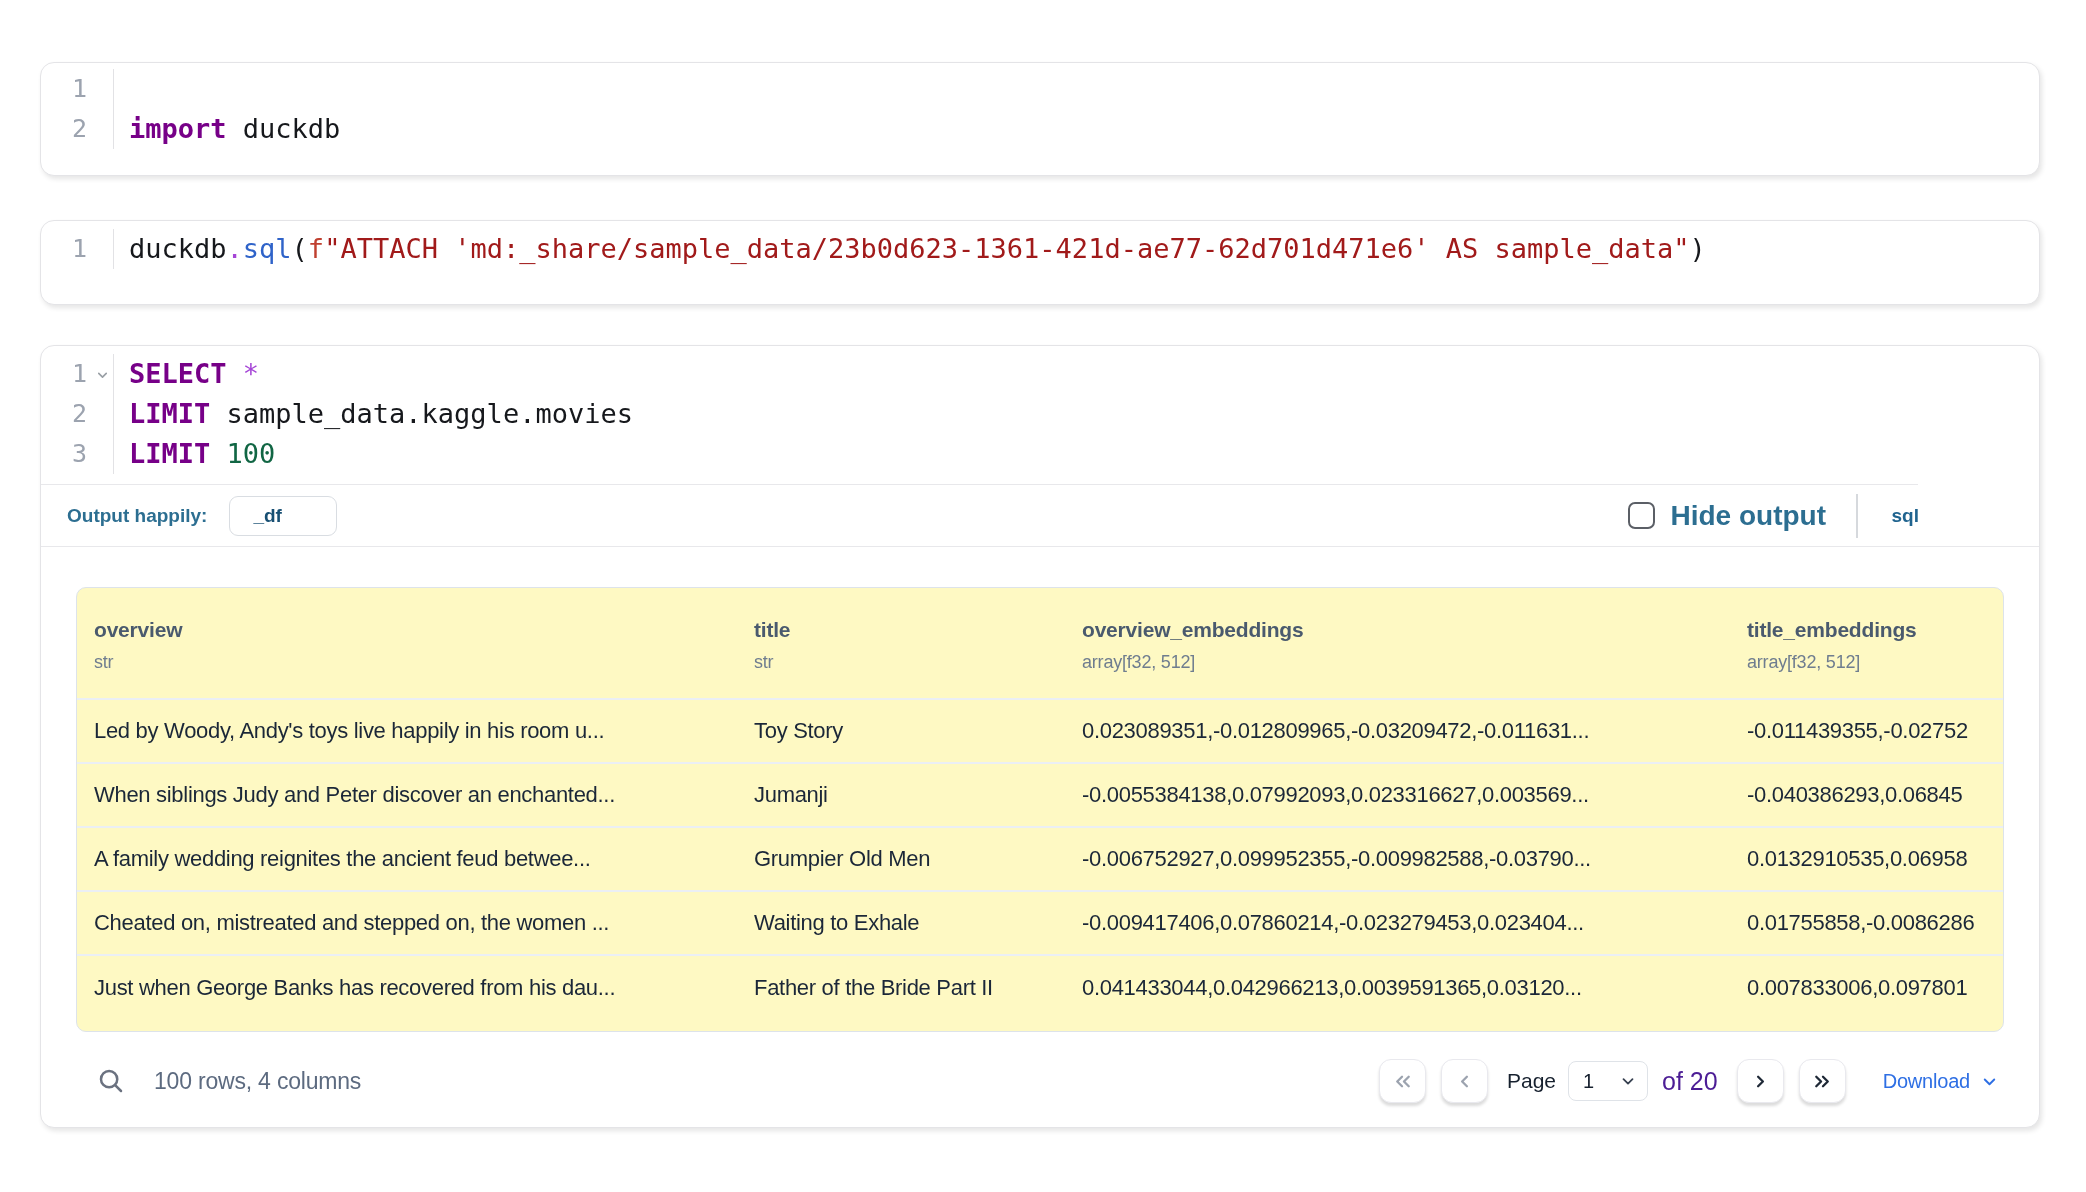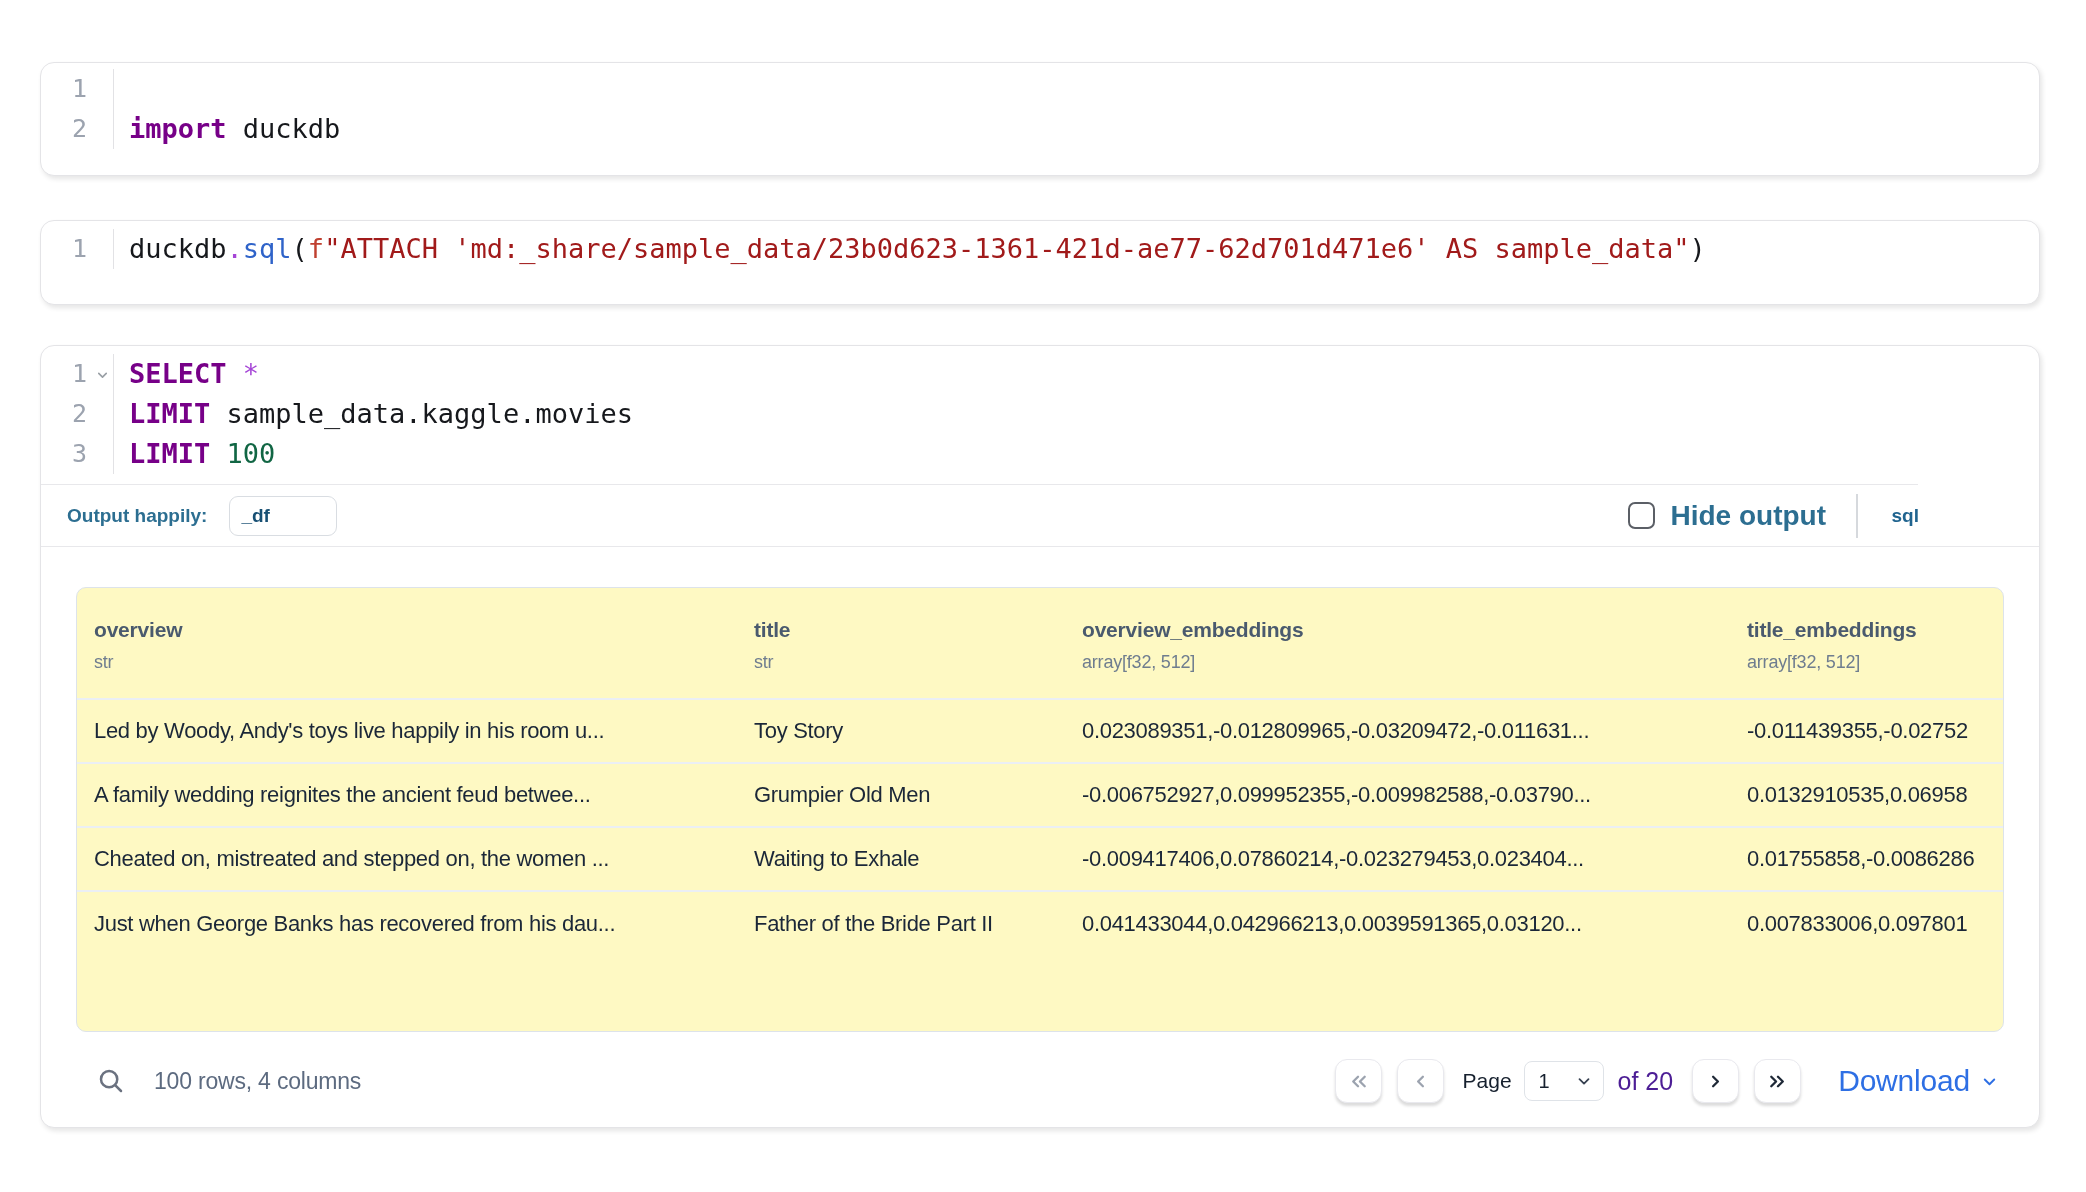--- a/index.html
+++ b/index.html
@@ -43,21 +43,21 @@
   
   .editor-divider { border-top:1.5px solid #e8e8eb; margin-right:121px; }
   .output-bar {
     height:62px; display:flex; align-items:center;
     padding-left:26px; padding-right:120px;
     border-bottom:1.5px solid #e8e8eb;
   }
   .ov-label { font-size:19px; font-weight:bold; color:#2c6e91; }
   .ov-input {
     margin-left:22px; width:108px; height:40px; border:1.5px solid #d9dde2;
-    border-radius:9px; display:flex; align-items:center; padding-left:11px;
+    border-radius:9px; display:flex; align-items:center; padding-left:23px;
     font-size:19px; font-weight:bold; color:#174f73; background:#fff;
   }
   .ov-spacer { flex:1; }
   .checkbox {
     width:27px; height:27px; border:2.5px solid #5b5f66; border-radius:7px;
     background:#fff; flex:0 0 auto;
   }
   .hide-label { margin-left:16px; font-size:28px; font-weight:bold; color:#2c6e91; }
   .ov-vdivider { width:1.5px; height:44px; background:#d6d9dd; margin:0 34px 0 30px; }
   .lang-label { font-size:19px; font-weight:bold; color:#20648f; }
@@ -96,21 +96,21 @@
   .page-group { display:flex; align-items:center; margin:0 4px; }
   .page-word { font-size:21px; color:#16202e; }
   .page-select {
     margin-left:12px; width:80px; height:40px; border:1.5px solid #dfe3e8; border-radius:8px;
     display:flex; align-items:center; padding:0 10px 0 14px; background:#fff;
   }
   .page-select .val { font-size:20px; color:#16202e; flex:1; }
   .page-select .chev { color:#374151; line-height:0; }
   .page-of { margin-left:14px; font-size:25px; color:#4c1d95; white-space:nowrap; }
   .download { margin-left:22px; display:flex; align-items:center; color:#2e6fe4; }
-  .download .dl-label { font-size:30px; letter-spacing:-0.2px; }
+  .download .dl-label { font-size:20px; letter-spacing:-0.2px; }
   .download .chev { margin-left:10px; line-height:0; }
 </style>
 </head>
 <body>
 
 <div class="cell" id="cell-imports">
   <div class="editor">
       <div class="code-line"><span class="gutter">1</span></div>
       <div class="code-line"><span class="gutter">2</span><span class="code"><span class="tk-kw">import</span><span class="tk-plain"> duckdb</span></span></div>
     </div>
@@ -169,20 +169,26 @@
               <div class="col-type">array[f32, 512]</div>
             </th>
           </tr>
         </thead>
       <tbody>
           <tr>
             <td>Led by Woody, Andy's toys live happily in his room u...</td>
             <td>Toy Story</td>
             <td>0.023089351,-0.012809965,-0.03209472,-0.011631...</td>
             <td>-0.011439355,-0.02752</td>
+          </tr>
+          <tr>
+            <td>When siblings Judy and Peter discover an enchanted...</td>
+            <td>Jumanji</td>
+            <td>-0.0055384138,0.07992093,0.023316627,0.003569...</td>
+            <td>-0.040386293,0.06845</td>
           </tr>
           <tr>
             <td>A family wedding reignites the ancient feud betwee...</td>
             <td>Grumpier Old Men</td>
             <td>-0.006752927,0.099952355,-0.009982588,-0.03790...</td>
             <td>0.0132910535,0.06958</td>
           </tr>
           <tr>
             <td>Cheated on, mistreated and stepped on, the women ...</td>
             <td>Waiting to Exhale</td>

